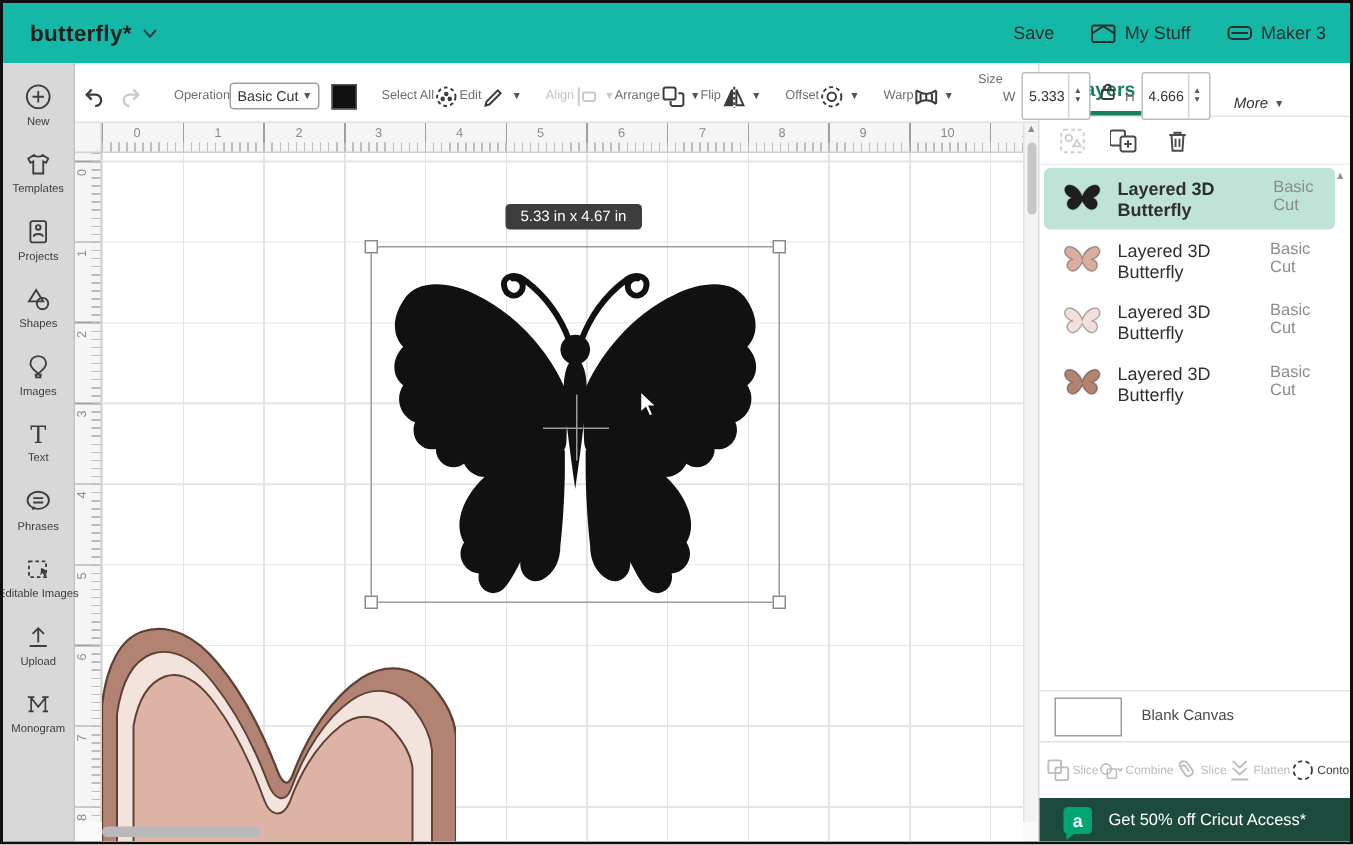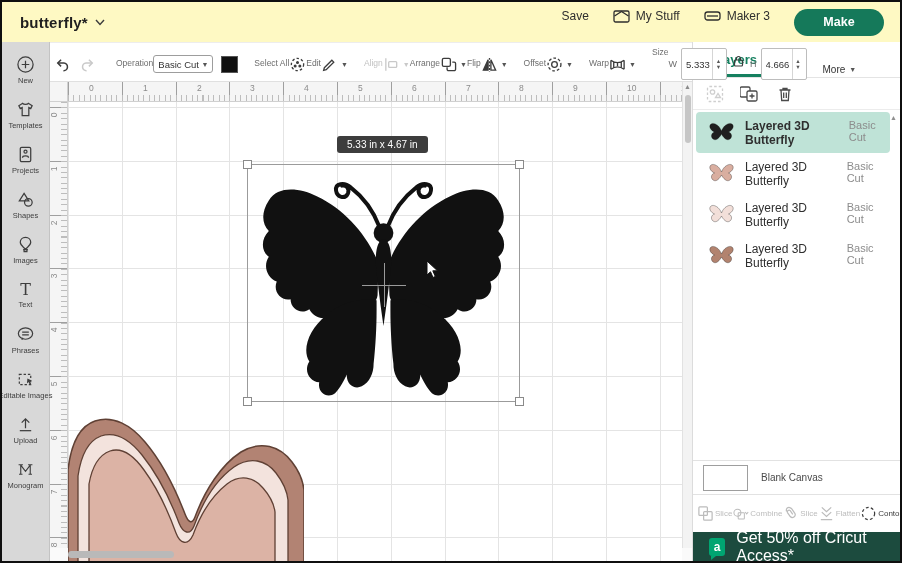--- a/index.html
+++ b/index.html
@@ -1,20 +1,20 @@
 <!DOCTYPE html>
 <html><head>
 <meta charset="utf-8">
 <style>
   * { margin:0; padding:0; box-sizing:border-box; }
   html,body { width:902px; height:563px; font-family:"Liberation Sans", sans-serif; background:#fff; }
   .stage { position:relative; width:902px; height:563px; border:2px solid #0f0f0f; overflow:hidden; background:#fff; }
 
   
-  .header { position:absolute; left:0; top:0; right:0; height:40px; background:#fef9c3; display:flex; align-items:center; }
+  .header { position:absolute; left:0; top:0; right:0; height:40px; background:#14b8a6; display:flex; align-items:center; }
   .title-wrap { display:flex; align-items:center; gap:7px; margin-left:18px; cursor:pointer; }
   .doc-title { font-size:15px; font-weight:bold; color:#1f1f1f; letter-spacing:.2px; }
   .chev { width:10px; height:7px; }
   .header-right { margin-left:auto; display:flex; align-items:flex-start; gap:24px; padding-right:16px; }
   .hbtn { font-size:12px; color:#2e2e2e; display:flex; align-items:center; gap:6px; cursor:pointer; }
   .hicon { width:17px; height:14px; }
   .make-btn { width:90px; height:27px; background:#15795a; color:#fff; border:none; border-radius:14px;
               font-size:12.5px; font-weight:bold; font-family:inherit; cursor:pointer; }
 
   
@@ -43,21 +43,21 @@
                display:flex; align-items:center; justify-content:space-between; padding:0 4px; cursor:pointer; background:#fff; }
   .swatch { width:17px; height:17px; background:#101010; border:1px solid #555; margin-left:5px; cursor:pointer; }
   .size-inputs { display:flex; align-items:center; gap:4px; position:relative; }
   .dim-lab { font-size:9px; color:#6d6d6d; }
   .dim-box { width:46px; height:32px; border:1px solid #bdbdbd; border-radius:2px; display:flex; align-items:center; background:#fff; }
   .dim-box input { width:30px; border:none; font-size:9.5px; color:#333; padding-left:4px; font-family:inherit; outline:none; }
   .stepper { width:12px; height:100%; border-left:1px solid #d5d5d5; display:flex; flex-direction:column; align-items:center;
              justify-content:center; font-size:5.5px; color:#555; cursor:pointer; line-height:1.1; }
   .lock-wrap { display:flex; flex-direction:column; align-items:center; margin:-7px 2px 0 2px; }
   .lock-ic { width:11px; height:12px; stroke:#3c3c3c; fill:none; stroke-width:1.2; }
-  .more-btn { display:flex; align-items:center; gap:4px; font-size:10px; color:#333; margin-top:14px; cursor:pointer; white-space:nowrap; }
+  .more-btn { display:flex; align-items:center; gap:4px; font-size:10px; color:#333; margin-top:14px; cursor:pointer; white-space:nowrap;font-style:italic; }
 
   
   .canvas-area { position:absolute; left:48px; top:80px; width:642px; bottom:0; background:#fafafa; overflow:hidden; }
   .corner { position:absolute; left:0; top:0; width:18px; height:20px; background:#f5f5f5; border-right:1px solid #d0d0d0; border-bottom:1px solid #d0d0d0; }
   .hruler { position:absolute; left:18px; top:0; right:10px; height:20px; background:#f5f5f5; border-bottom:1px solid #d0d0d0;
             background-image:repeating-linear-gradient(to right, #9f9f9f 0 1px, transparent 1px 53.8px); }
   .hruler::after { content:""; position:absolute; left:0; right:0; bottom:0; height:6px;
             background-image:repeating-linear-gradient(to right, #bdbdbd 0 1px, transparent 1px 5.38px); }
   .hruler span { position:absolute; top:1px; font-size:8.5px; color:#8b8b8b; }
   .vruler { position:absolute; left:0; top:20px; width:18px; bottom:13px; background:#f5f5f5; border-right:1px solid #d0d0d0;
@@ -119,21 +119,21 @@
   .actions-row { flex:0 0 auto; height:38px; border-top:1px solid #e2e2e2; display:flex; align-items:center; justify-content:space-around; padding:0 4px; }
   .action { display:flex; flex-direction:row; align-items:center; gap:1px; cursor:pointer; color:#bcbcbc; }
   .action svg { width:17px; height:17px; stroke:currentColor; fill:none; stroke-width:1.3; }
   .action .alabel { font-size:8px; color:inherit; }
   .action.enabled { color:#3c3c3c; }
   .banner { flex:0 0 auto; height:29px; background:#1c4b3e; display:flex; align-items:center; gap:11px; padding-left:16px; cursor:pointer; }
   .logo-chip { position:relative; width:19px; height:18px; background:#00a571; border-radius:3px; color:#fff;
                font-size:12px; font-weight:bold; display:flex; align-items:center; justify-content:center; }
   .logo-chip::after { content:""; position:absolute; left:2px; bottom:-4px; border-left:5px solid #00a571;
                       border-bottom:4px solid transparent; }
-  .banner-text { color:#fff; font-size:16px; }
+  .banner-text { color:#fff; font-size:11px; }
 </style>
 </head>
 <body>
 
 <div class="stage">
 
   <div class="header">
     <div class="title-wrap">
       <span class="doc-title">butterfly*</span>
       <svg class="chev" viewBox="0 0 10 7">
@@ -149,21 +149,20 @@
           </svg>
         <span>My Stuff</span>
       </span>
       <span class="hbtn">
         <svg class="hicon" viewBox="0 0 17 14">
             <rect x="1" y="3" width="15" height="8" rx="2.5" stroke="#2e2e2e" stroke-width="1.3" fill="none"></rect>
             <path d="M3,7 h11" stroke="#2e2e2e" stroke-width="1.3"></path>
           </svg>
         <span>Maker 3</span>
       </span>
-      <button class="make-btn">Make</button>
     </div>
   </div>
 
   <div class="sidebar">
     <div class="side-item">
       <svg viewBox="0 0 20 20">
           <circle cx="10" cy="10" r="8"></circle>
           <path d="M10,6 v8 M6,10 h8"></path>
         </svg>
       <span class="side-label">New</span>

